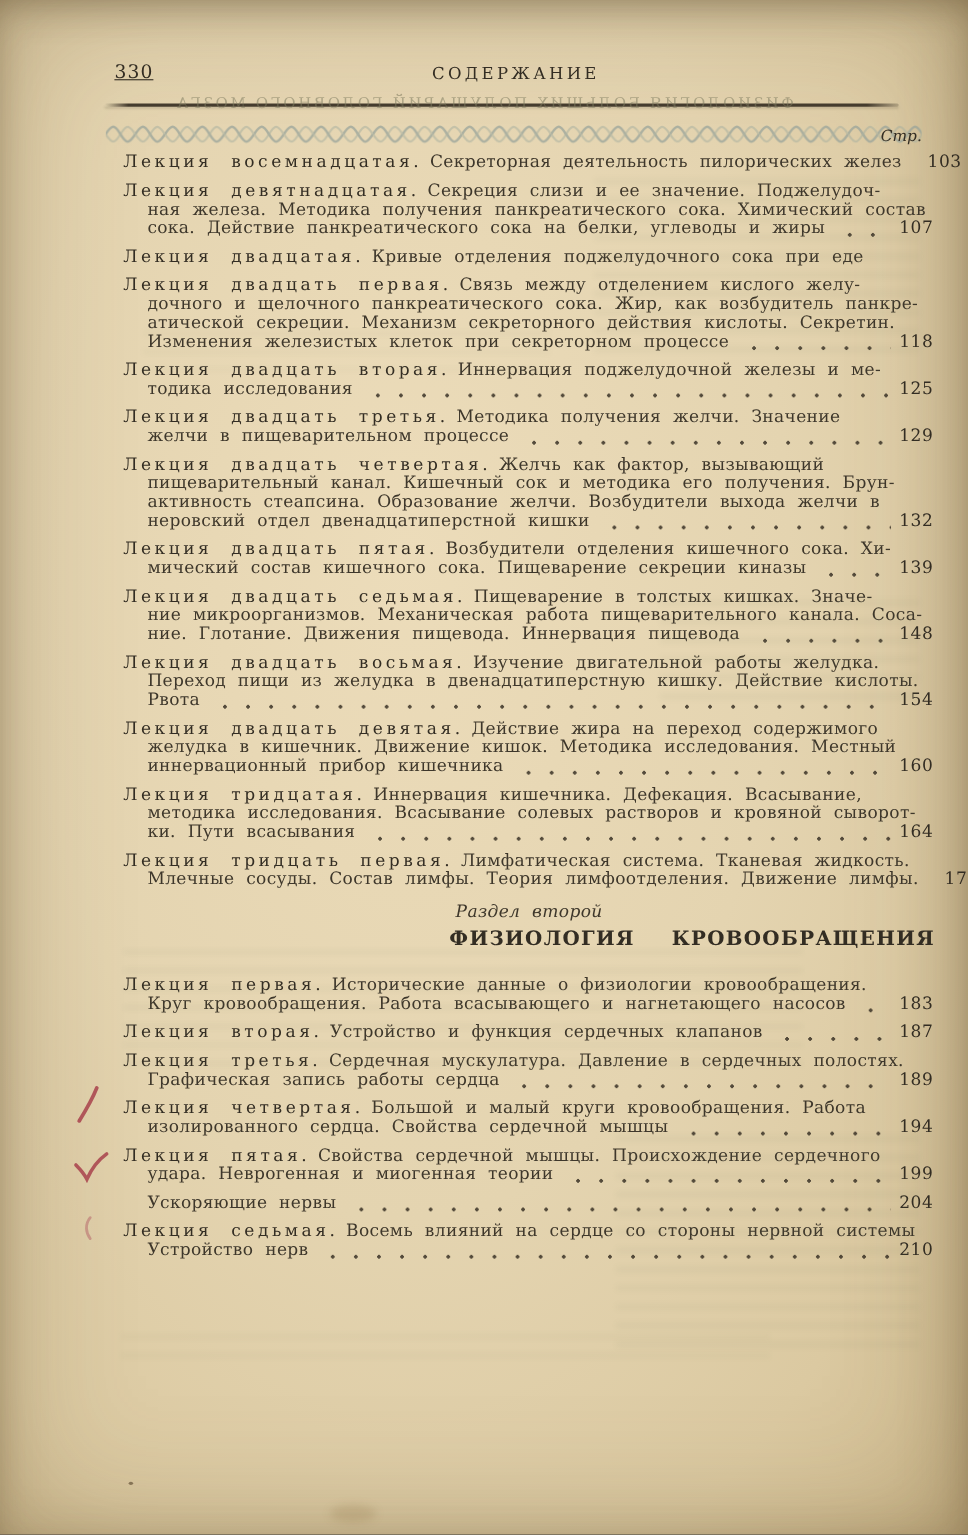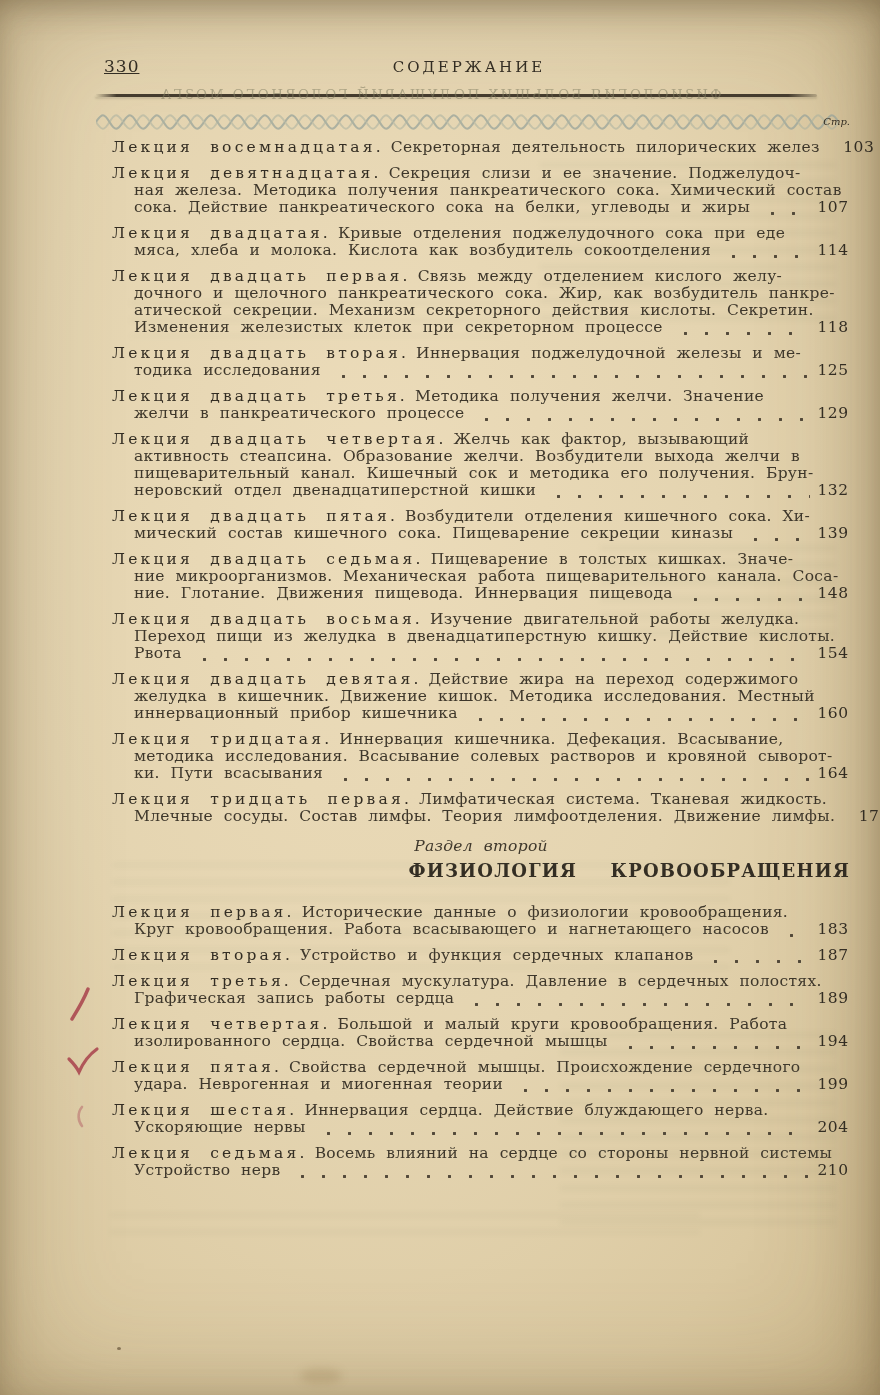--- a/index.html
+++ b/index.html
@@ -18,22 +18,22 @@
   
   .pagenum{position:absolute;top:56px;left:104px;font-size:17px;letter-spacing:1px;color:var(--ink_strong,#332d23);text-decoration:underline;}
   .runhead{position:absolute;top:58px;left:100px;width:738px;text-align:center;font-size:15px;letter-spacing:3px;color:var(--ink_strong,#332d23);}
   .rule{position:absolute;top:94px;left:95px;width:722px;height:3px;border-radius:2px;
     background:linear-gradient(90deg,rgba(69,60,46,0) 0%,var(--rule,#453c2e) 3%,var(--rule,#453c2e) 96%,rgba(69,60,46,.25) 100%);
     box-shadow:0 2px 2px rgba(69,60,46,.15);}
   .ghosthead{position:absolute;top:86px;left:150px;width:580px;text-align:center;
     transform:scaleX(-1);font-size:13.5px;letter-spacing:2.5px;
     color:rgba(128,124,96,.55);filter:blur(.7px);}
   .waveband{position:absolute;top:111px;left:96px;width:742px;height:22px;opacity:.85;}
-  .strhead{position:absolute;top:116px;left:112px;width:738px;text-align:right;
-    font-style:italic;font-size:10px;color:var(--ink_strong,#332d23);}
+  .strhead{position:absolute;top:116px;left:100px;width:738px;text-align:right;
+    font-style:italic;font-size:14px;color:var(--ink_strong,#332d23);}
   
   .tocbody{position:absolute;top:139px;left:112px;width:738px;font-size:15.5px;line-height:17px;
     letter-spacing:.3px;word-spacing:5.5px;}
   .entry{margin:0 0 9px 0;}
   .line{white-space:nowrap;height:17px;}
   .line.cont{padding-left:22px;}
   .line.last{display:flex;align-items:baseline;}
   .etitle{letter-spacing:3.2px;word-spacing:9px;margin-right:7px;color:var(--ink_strong,#332d23);}
   .etext{flex:0 0 auto;}
   .leader{flex:1 1 auto;min-width:8px;align-self:stretch;margin:0 6px 0 8px;
@@ -101,25 +101,20 @@
           <div class="line"><span class="etitle">Лекция девятнадцатая.</span><span class="etext">Секреция слизи и ее значение. Поджелудоч-</span></div>
           <div class="line cont"><span class="etext">ная железа. Методика получения панкреатического сока. Химический состав</span></div>
           <div class="line cont last">
             <span class="etext">сока. Действие панкреатического сока на белки, углеводы и жиры</span>
             <span class="leader"></span>
             <span class="pg">107</span>
           </div>
         </div>
         <div class="entry">
           <div class="line"><span class="etitle">Лекция двадцатая.</span><span class="etext">Кривые отделения поджелудочного сока при еде</span></div>
-          <div class="line cont last">
-            <span class="etext">мяса, хлеба и молока. Кислота как возбудитель сокоотделения</span>
-            <span class="leader"></span>
-            <span class="pg">114</span>
-          </div>
         </div>
         <div class="entry">
           <div class="line"><span class="etitle">Лекция двадцать первая.</span><span class="etext">Связь между отделением кислого желу-</span></div>
           <div class="line cont"><span class="etext">дочного и щелочного панкреатического сока. Жир, как возбудитель панкре-</span></div>
           <div class="line cont"><span class="etext">атической секреции. Механизм секреторного действия кислоты. Секретин.</span></div>
           <div class="line cont last">
             <span class="etext">Изменения железистых клеток при секреторном процессе</span>
             <span class="leader"></span>
             <span class="pg">118</span>
           </div>
@@ -128,29 +123,29 @@
           <div class="line"><span class="etitle">Лекция двадцать вторая.</span><span class="etext">Иннервация поджелудочной железы и ме-</span></div>
           <div class="line cont last">
             <span class="etext">тодика исследования</span>
             <span class="leader"></span>
             <span class="pg">125</span>
           </div>
         </div>
         <div class="entry">
           <div class="line"><span class="etitle">Лекция двадцать третья.</span><span class="etext">Методика получения желчи. Значение</span></div>
           <div class="line cont last">
-            <span class="etext">желчи в панкреатического процессе</span>
+            <span class="etext">желчи в пищеварительном процессе</span>
             <span class="leader"></span>
             <span class="pg">129</span>
           </div>
         </div>
         <div class="entry">
           <div class="line"><span class="etitle">Лекция двадцать четвертая.</span><span class="etext">Желчь как фактор, вызывающий</span></div>
+          <div class="line cont"><span class="etext">пищеварительный канал. Кишечный сок и методика его получения. Брун-</span></div>
           <div class="line cont"><span class="etext">активность стеапсина. Образование желчи. Возбудители выхода желчи в</span></div>
-          <div class="line cont"><span class="etext">пищеварительный канал. Кишечный сок и методика его получения. Брун-</span></div>
           <div class="line cont last">
             <span class="etext">неровский отдел двенадцатиперстной кишки</span>
             <span class="leader"></span>
             <span class="pg">132</span>
           </div>
         </div>
         <div class="entry">
           <div class="line"><span class="etitle">Лекция двадцать пятая.</span><span class="etext">Возбудители отделения кишечного сока. Хи-</span></div>
           <div class="line cont last">
             <span class="etext">мический состав кишечного сока. Пищеварение секреции киназы</span>
@@ -240,21 +235,20 @@
         </div>
         <div class="entry">
           <div class="line"><span class="etitle">Лекция пятая.</span><span class="etext">Свойства сердечной мышцы. Происхождение сердечного</span></div>
           <div class="line cont last">
             <span class="etext">удара. Неврогенная и миогенная теории</span>
             <span class="leader"></span>
             <span class="pg">199</span>
           </div>
         </div>
         <div class="entry">
-          <div class="line"><span class="etitle">Лекция шестая.</span><span class="etext">Иннервация сердца. Действие блуждающего нерва.</span></div>
           <div class="line cont last">
             <span class="etext">Ускоряющие нервы</span>
             <span class="leader"></span>
             <span class="pg">204</span>
           </div>
         </div>
         <div class="entry">
           <div class="line"><span class="etitle">Лекция седьмая.</span><span class="etext">Восемь влияний на сердце со стороны нервной системы</span></div>
           <div class="line cont last">
             <span class="etext">Устройство нерв</span>

